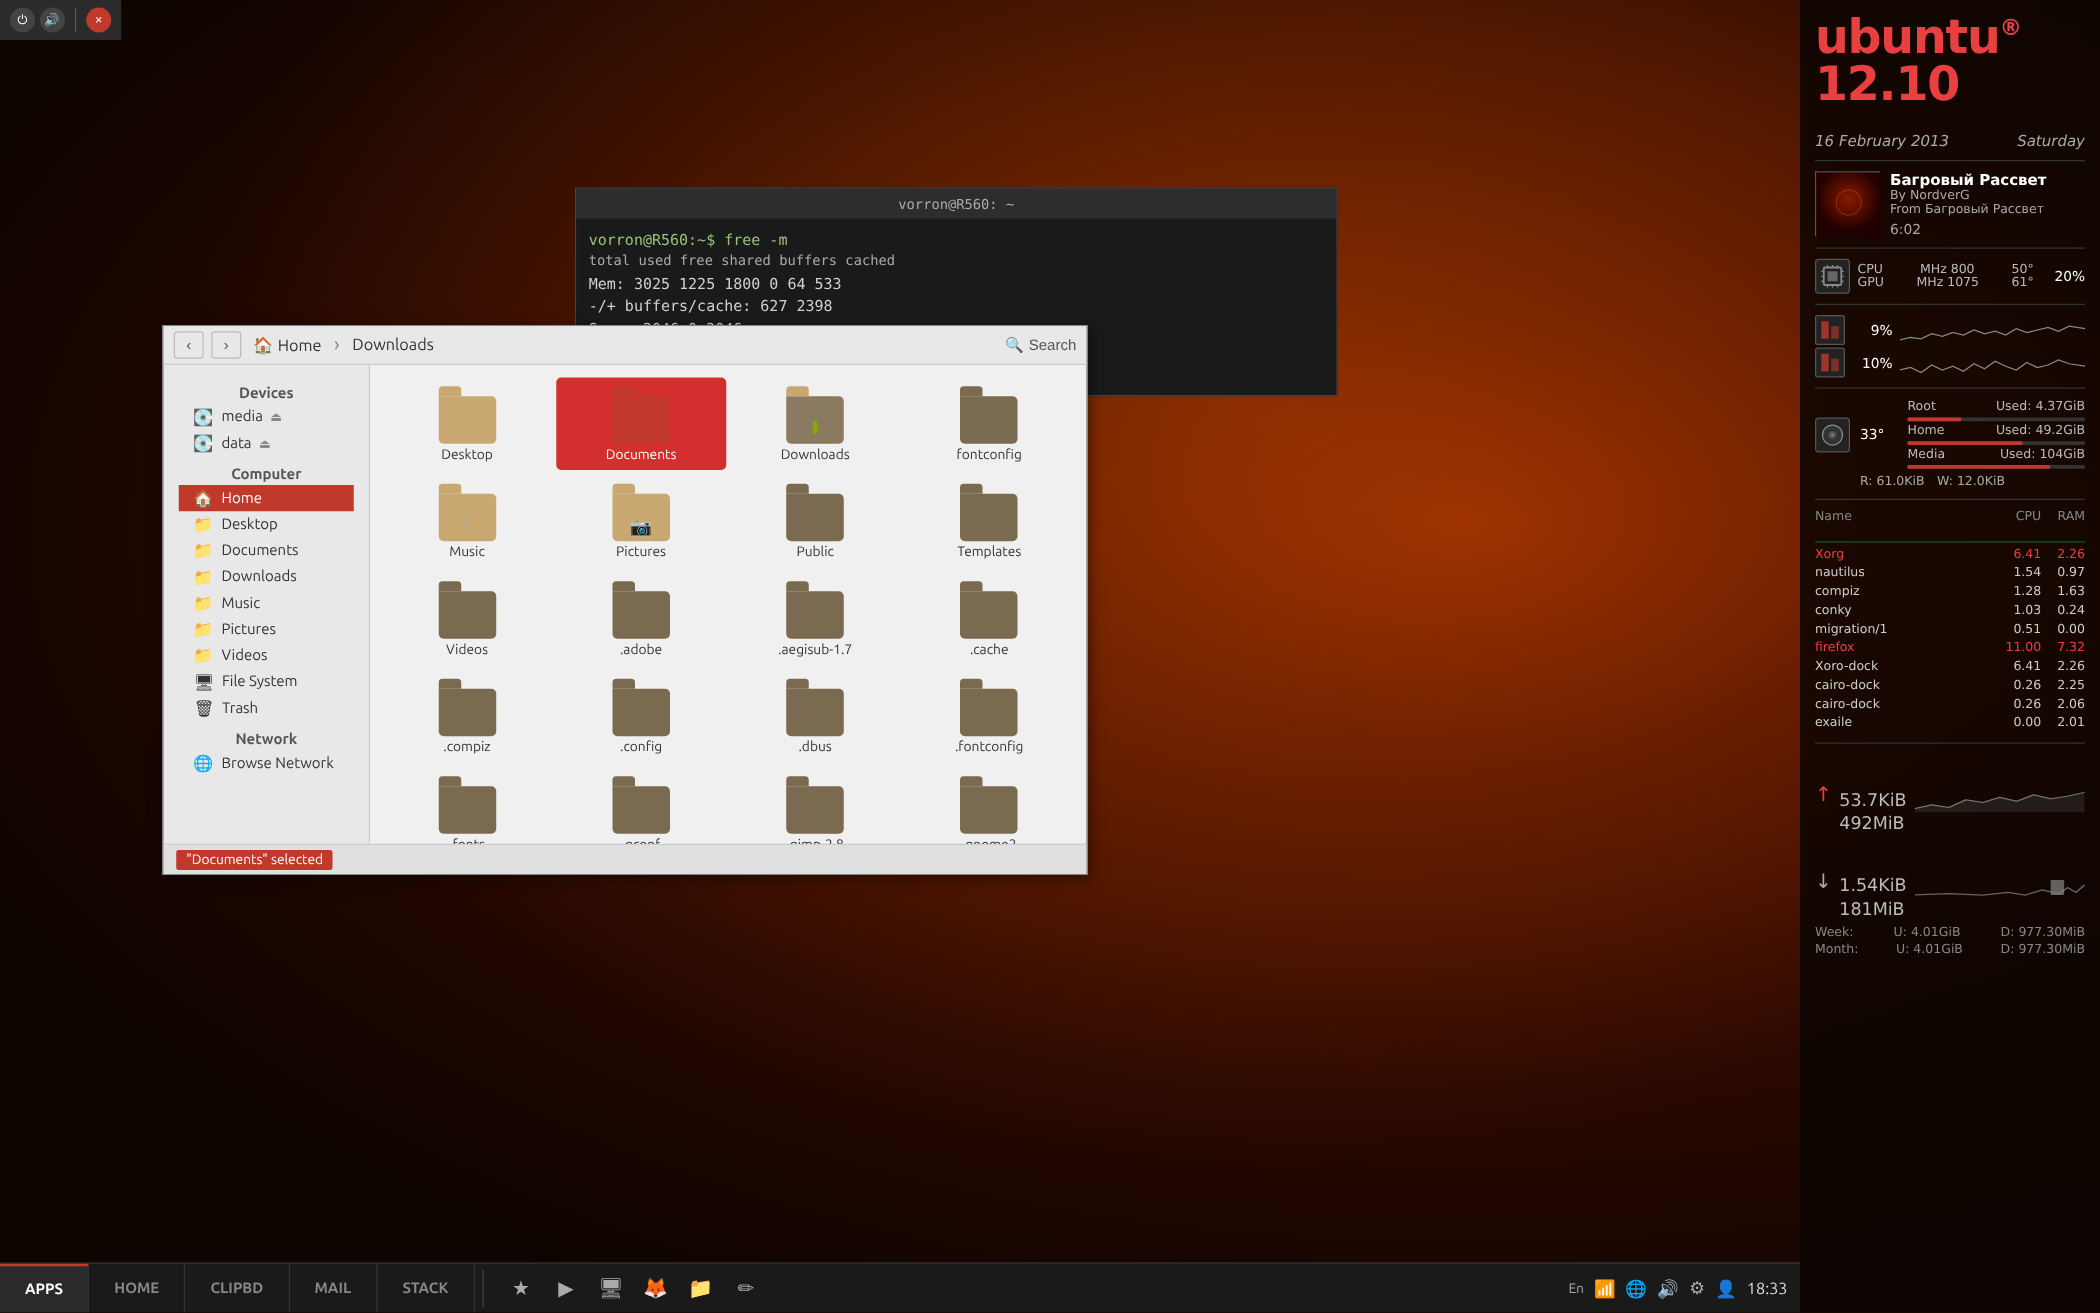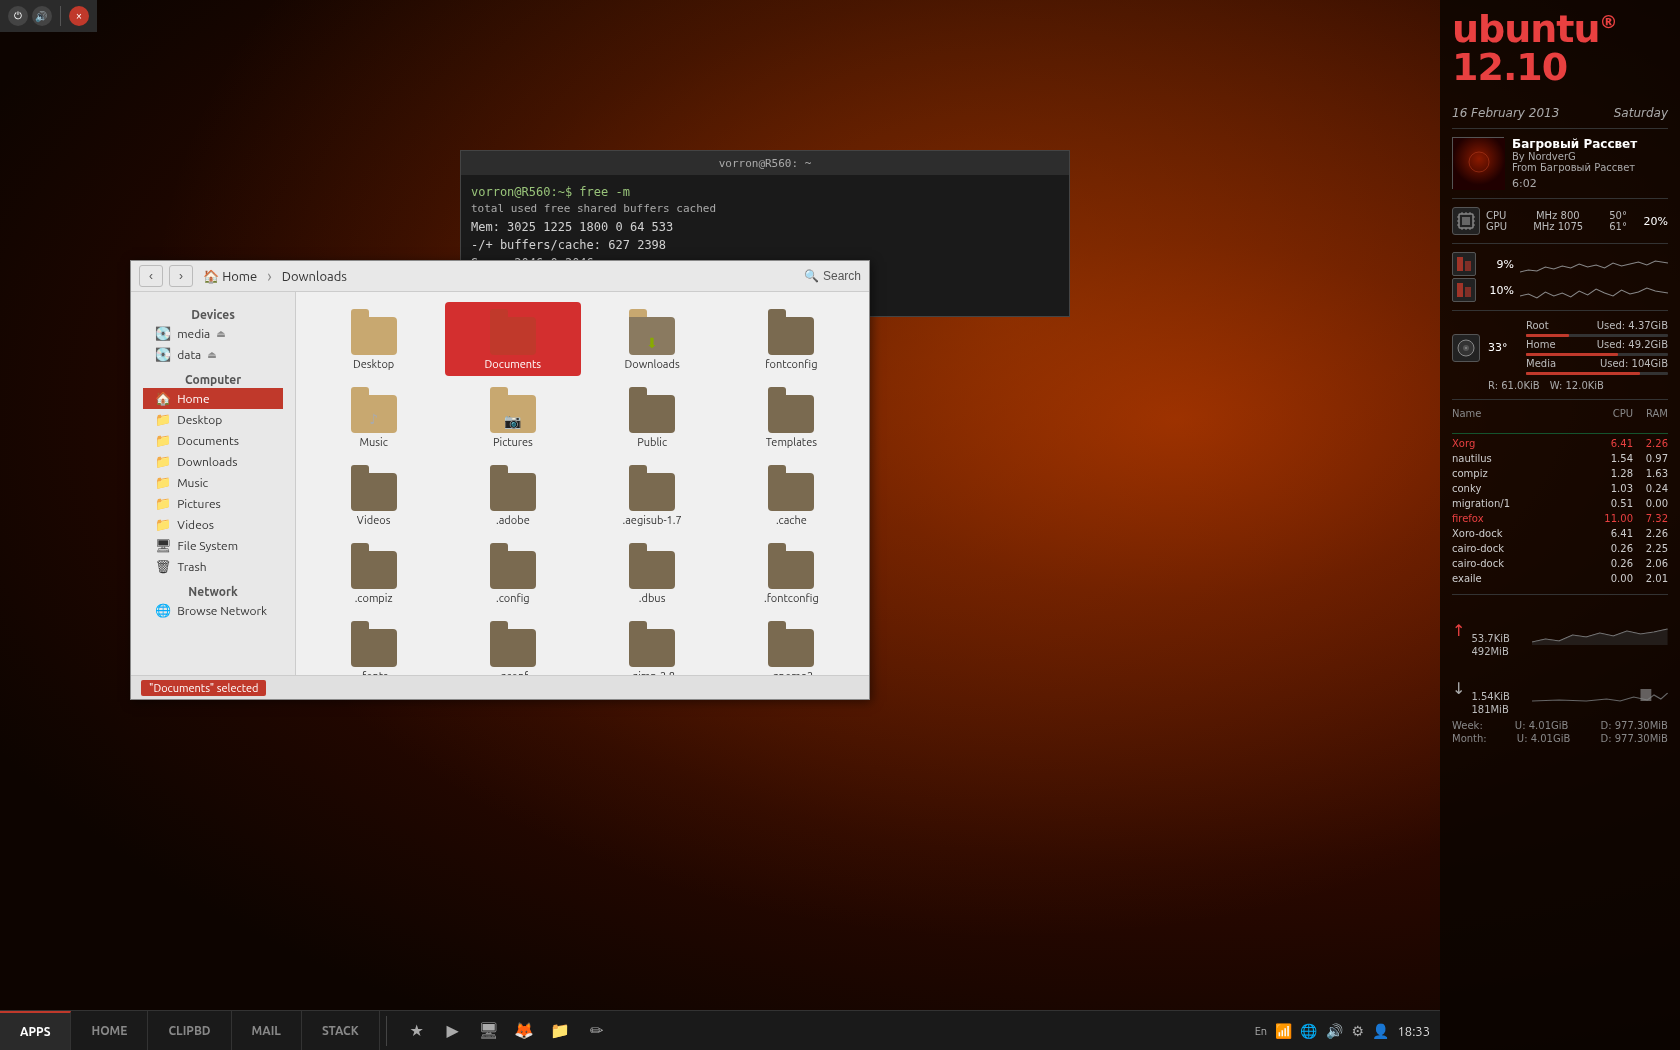--- a/index.html
+++ b/index.html
@@ -477,21 +477,21 @@
     }
     .conky-net-arrow-up {
       color: #e84040;
       font-size: 16px;
     }
     .conky-net-arrow-dn {
       color: #aaa;
       font-size: 16px;
     }
     .conky-net-stats {
-      font-size: 10px;
+      font-size: 14px;
       color: #bbb;
       min-width: 55px;
       line-height: 1.3;
       margin-top: 29px;
     }
     .conky-net-sparkline {
       flex: 1;
       height: 28px;
       position: relative;
     }

